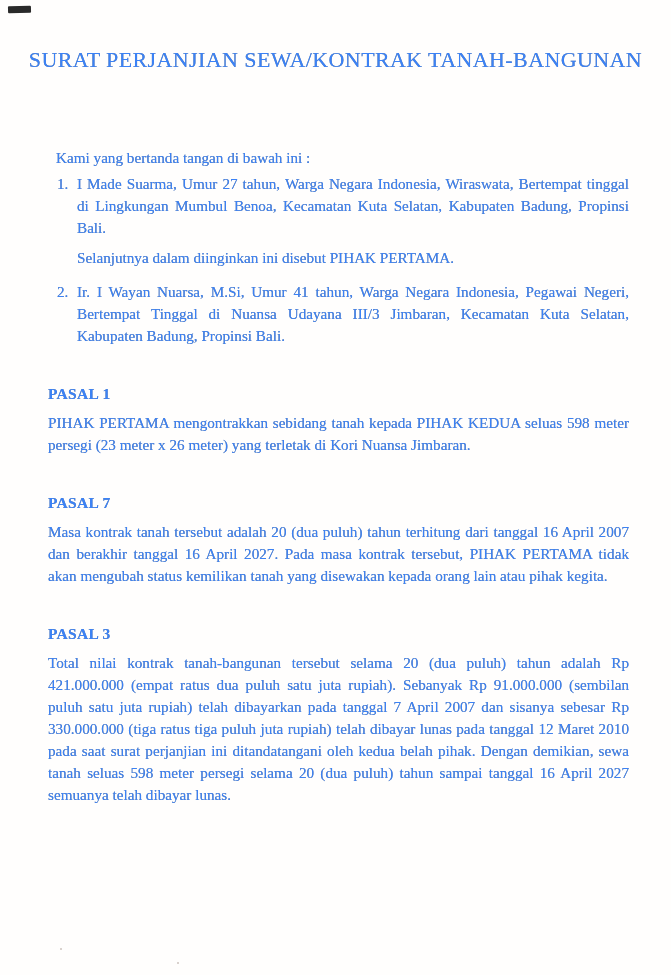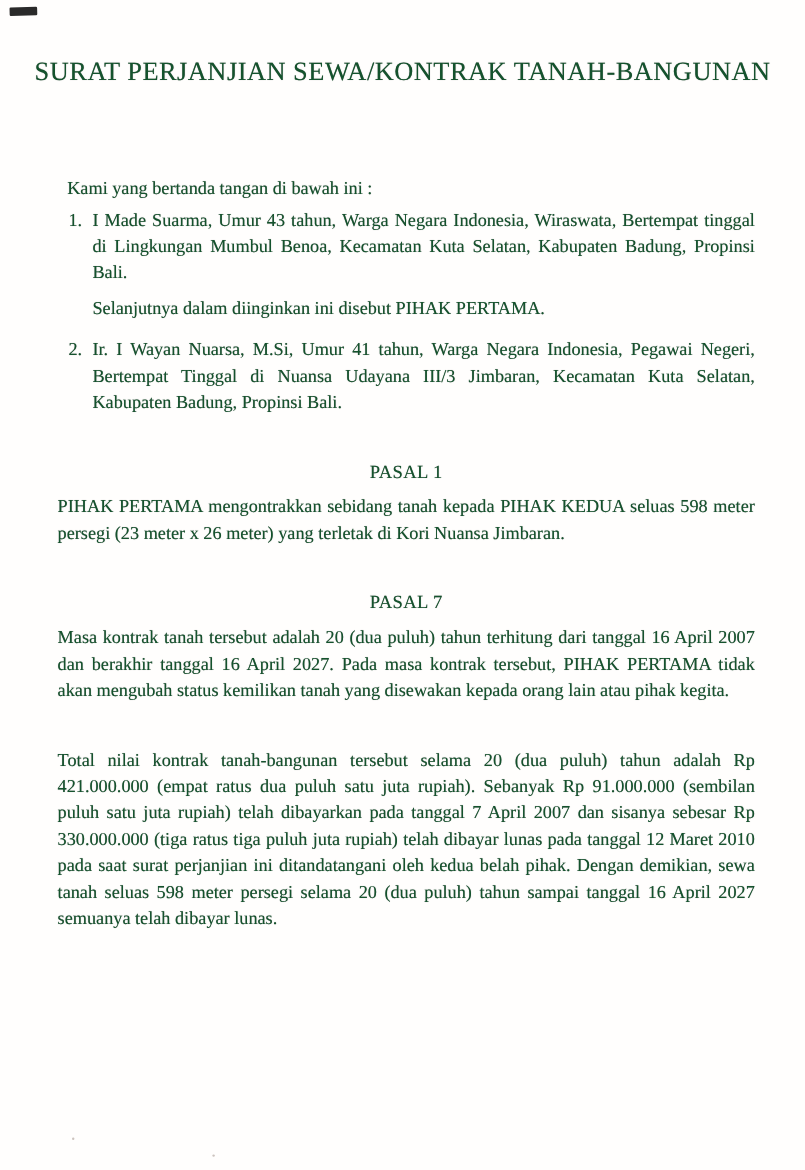--- a/index.html
+++ b/index.html
@@ -10,21 +10,21 @@
   body {
     width: 671px;
     height: 975px;
     overflow: hidden;
   }
   .page {
     position: relative;
     width: 671px;
     height: 975px;
     background: #fffefd;
-    color: #14532d;
+    color: #3b82f6;
     font-family: "Liberation Serif", "DejaVu Serif", serif;
     font-size: 15.2px;
     line-height: 22px;
     text-shadow: 0 0 0.6px rgba(35, 35, 35, 0.55);
   }
   .doc-title {
     padding-top: 47px;
     text-align: center;
     font-size: 22px;
     line-height: 26px;
@@ -54,22 +54,21 @@
     text-align: justify;
   }
   .designation {
     margin-top: 8px;
     padding-left: 29px;
   }
   .article {
     margin-top: 36px;
   }
   .article-heading {
-    text-align: center;
-    font-weight: normal;
+    font-weight: bold;
     font-size: 15.5px;
     letter-spacing: 0.3px;
   }
   .article-body {
     margin-top: 7px;
     text-align: justify;
   }
   .corner-mark {
     position: absolute;
     left: 8px;
@@ -97,40 +96,41 @@
   <div class="corner-mark"></div>
 
   <div class="doc-title">SURAT PERJANJIAN SEWA/KONTRAK TANAH-BANGUNAN</div>
 
   <div class="body-col">
 
     <div class="intro">Kami yang bertanda tangan di bawah ini :</div>
 
     <div class="party party-1">
       <div class="party-num">1.</div>
-      <div class="party-desc">I Made Suarma, Umur 43 tahun, Warga Negara Indonesia, Wiraswata, Bertempat tinggal di Lingkungan Mumbul Benoa, Kecamatan Kuta Selatan, Kabupaten Badung, Propinsi Bali.</div>
+      <div class="party-desc">I Made Suarma, Umur 27 tahun, Warga Negara Indonesia, Wiraswata, Bertempat tinggal di Lingkungan Mumbul Benoa, Kecamatan Kuta Selatan, Kabupaten Badung, Propinsi Bali.</div>
     </div>
     <div class="designation">Selanjutnya dalam diinginkan ini disebut PIHAK PERTAMA.</div>
 
     <div class="party party-2">
       <div class="party-num">2.</div>
       <div class="party-desc">Ir. I Wayan Nuarsa, M.Si, Umur 41 tahun, Warga Negara Indonesia, Pegawai Negeri, Bertempat Tinggal di Nuansa Udayana III/3 Jimbaran, Kecamatan Kuta Selatan, Kabupaten Badung, Propinsi Bali.</div>
     </div>
 
     <div class="article">
       <div class="article-heading">PASAL 1</div>
       <div class="article-body">PIHAK PERTAMA mengontrakkan sebidang tanah kepada PIHAK KEDUA seluas 598 meter persegi (23 meter x 26 meter) yang terletak di Kori Nuansa Jimbaran.</div>
     </div>
 
     <div class="article">
       <div class="article-heading">PASAL 7</div>
       <div class="article-body">Masa kontrak tanah tersebut adalah 20 (dua puluh) tahun terhitung dari tanggal 16 April 2007 dan berakhir tanggal 16 April 2027. Pada masa kontrak tersebut, PIHAK PERTAMA tidak akan mengubah status kemilikan tanah yang disewakan kepada orang lain atau pihak kegita.</div>
     </div>
 
     <div class="article">
+      <div class="article-heading">PASAL 3</div>
       <div class="article-body">Total nilai kontrak tanah-bangunan tersebut selama 20 (dua puluh) tahun adalah Rp 421.000.000 (empat ratus dua puluh satu juta rupiah).  Sebanyak Rp 91.000.000 (sembilan puluh satu juta rupiah) telah dibayarkan pada tanggal 7 April 2007 dan sisanya sebesar Rp 330.000.000 (tiga ratus tiga puluh juta rupiah) telah dibayar lunas pada tanggal 12 Maret 2010 pada saat surat perjanjian ini ditandatangani oleh kedua belah pihak. Dengan demikian, sewa tanah seluas 598 meter persegi selama 20 (dua puluh) tahun sampai tanggal 16 April 2027 semuanya telah dibayar lunas.</div>
     </div>
 
 
   </div>
 
   <div class="speck" style="left:60px;top:948px;"></div>
   <div class="speck" style="left:177px;top:962px;"></div>
 
 </div>

